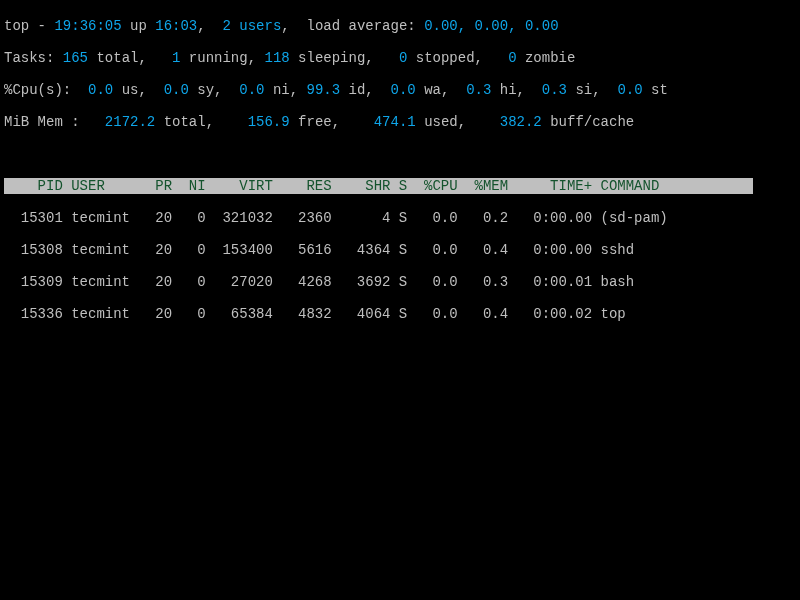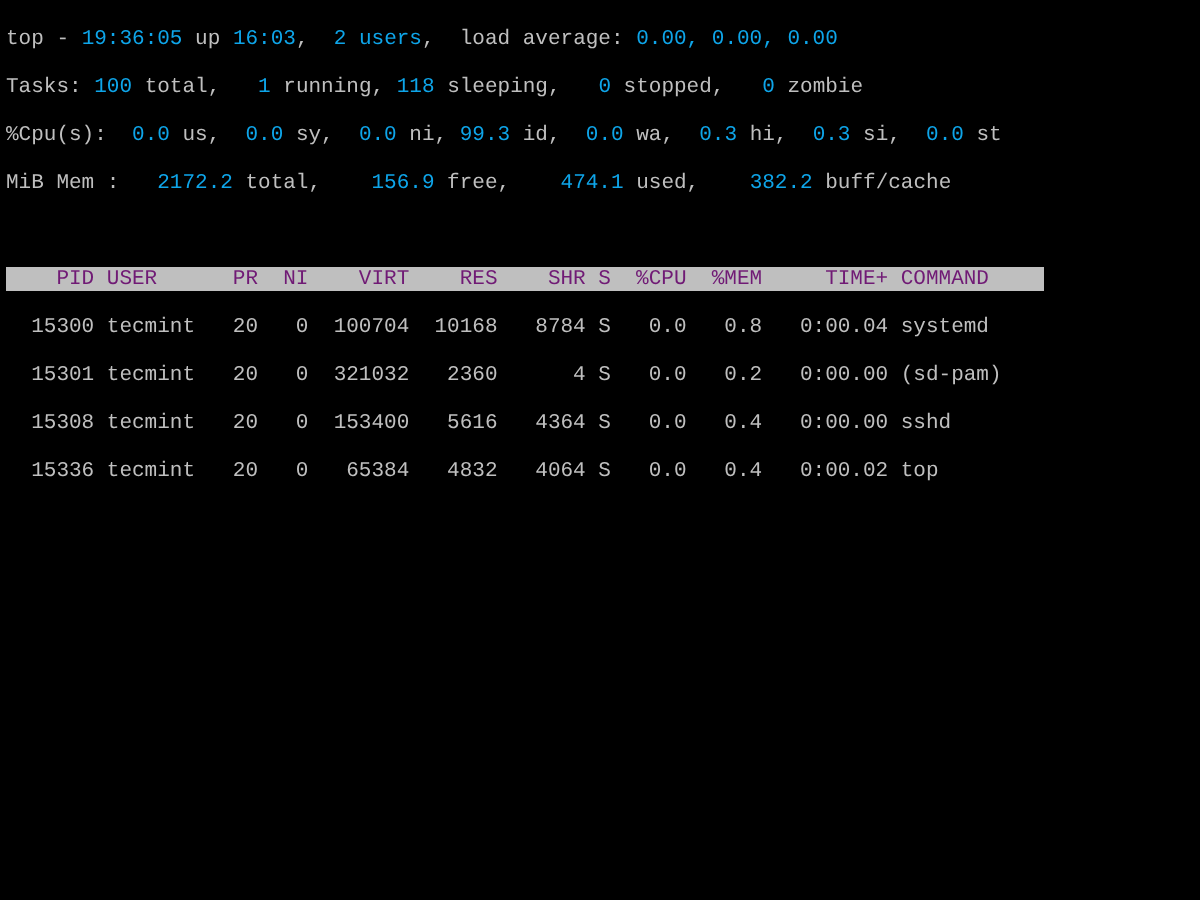--- a/index.html
+++ b/index.html
@@ -14,33 +14,33 @@
     line-height: 16px;
     overflow: hidden;
   }
   .screen {
     padding: 2px 4px;
     white-space: pre;
   }
   .b { color: #0ea5e9; font-weight: normal; }
   .hdr {
     background: #bfbfbf;
-    color: #701a75;
+    color: #14532d;
     display: block;
-    width: 692px;
+    width: 749px;
   }
   .row { display: block; }
 </style>
 </head>
 <body>
 
 <div class="screen">
 <span class="row"><span>top - </span><span class="b">19:36:05</span><span> up </span><span class="b">16:03</span><span>,  </span><span class="b">2 users</span><span>,  load average: </span><span class="b">0.00, 0.00, 0.00</span></span>
-<span class="row"><span>Tasks: </span><span class="b">100 </span><span>total,   </span><span class="b">1 </span><span>running, </span><span class="b">118 </span><span>sleeping,   </span><span class="b">0 </span><span>stopped,   </span><span class="b">0 </span><span>zombie</span></span>
+<span class="row"><span>Tasks: </span><span class="b">165 </span><span>total,   </span><span class="b">1 </span><span>running, </span><span class="b">118 </span><span>sleeping,   </span><span class="b">0 </span><span>stopped,   </span><span class="b">0 </span><span>zombie</span></span>
 <span class="row"><span>%Cpu(s):  </span><span class="b">0.0 </span><span>us,  </span><span class="b">0.0 </span><span>sy,  </span><span class="b">0.0 </span><span>ni, </span><span class="b">99.3 </span><span>id,  </span><span class="b">0.0 </span><span>wa,  </span><span class="b">0.3 </span><span>hi,  </span><span class="b">0.3 </span><span>si,  </span><span class="b">0.0 </span><span>st</span></span>
 <span class="row"><span>MiB Mem :   </span><span class="b">2172.2 </span><span>total,    </span><span class="b">156.9 </span><span>free,    </span><span class="b">474.1 </span><span>used,    </span><span class="b">382.2 </span><span>buff/cache</span></span>
 <span class="row"> </span>
 <span class="hdr">    PID USER      PR  NI    VIRT    RES    SHR S  %CPU  %MEM     TIME+ COMMAND                                       </span>
-<span class="row">  15300 tecmint   20   0  100704  10168   8784 S   0.0   0.8   0:00.04 systemd</span>
 <span class="row">  15301 tecmint   20   0  321032   2360      4 S   0.0   0.2   0:00.00 (sd-pam)</span>
 <span class="row">  15308 tecmint   20   0  153400   5616   4364 S   0.0   0.4   0:00.00 sshd</span>
+<span class="row">  15309 tecmint   20   0   27020   4268   3692 S   0.0   0.3   0:00.01 bash</span>
 <span class="row">  15336 tecmint   20   0   65384   4832   4064 S   0.0   0.4   0:00.02 top</span>
 </div>
 
 </body></html>

